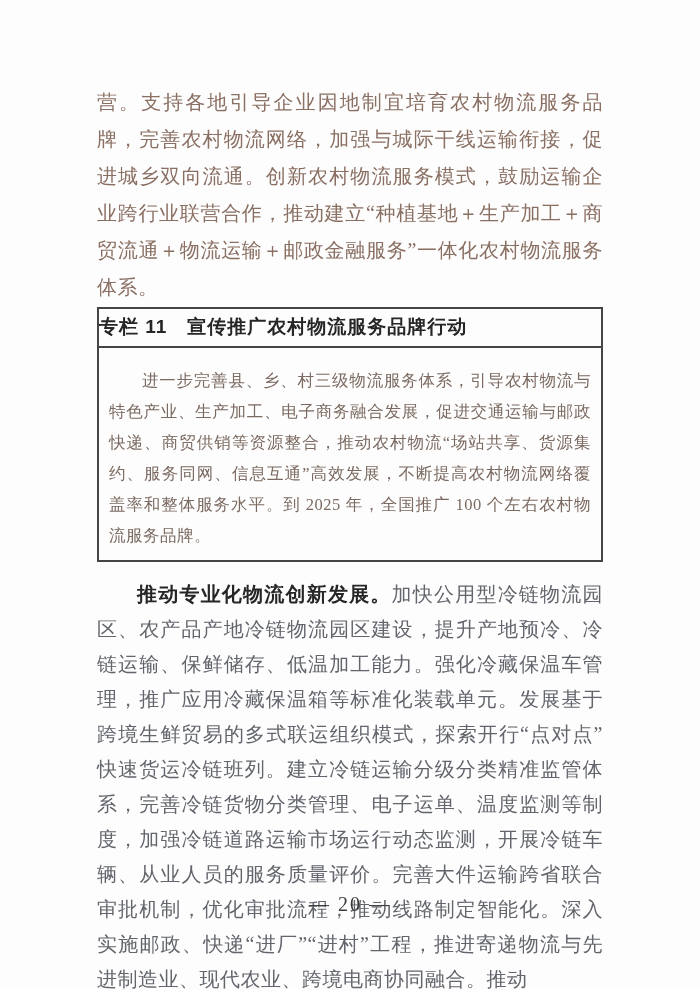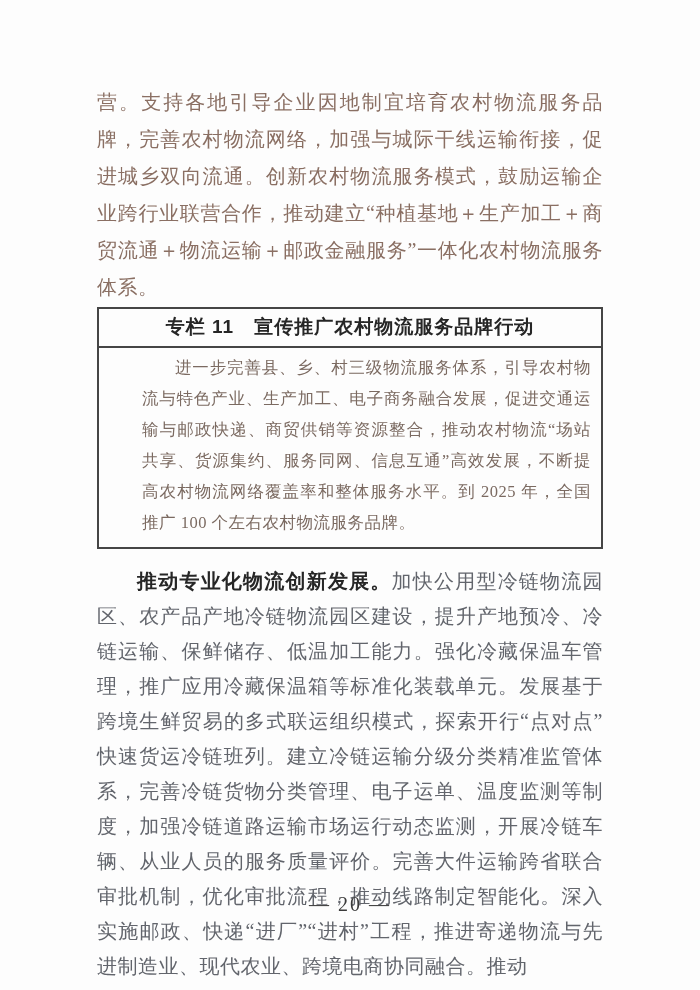--- a/index.html
+++ b/index.html
@@ -37,34 +37,32 @@
   .panel {
     margin-top: 1px;
     border: 2px solid var(--ink_border, #454545);
     background: var(--page_bg, #fdfdfd);
   }
   .panel-title {
     font-family: "Liberation Sans", "DejaVu Sans", sans-serif;
     font-weight: bold;
     font-size: 19px;
     letter-spacing: 1px;
-    text-align: center;
     color: var(--ink_dark, #262626);
     padding: 5px 0 6px 0;
     border-bottom: 2px solid var(--ink_border, #454545);
   }
   .panel-body {
     font-size: 16.5px;
     line-height: 31px;
     letter-spacing: 0.5px;
-    padding: 4px 10px 9px 10px;
+    padding: 17px 10px 9px 10px;
     text-align: justify;
     text-indent: 2em;
     color: var(--ink_box, #7b6a61);
-    margin-left: 33px;
   }
   .para2 {
     margin-top: 15px;
     font-size: 20px;
     line-height: 35px;
     letter-spacing: 0.5px;
     text-indent: 2em;
     color: var(--ink_para2, #62656c);
   }
   .para2 .lead {

